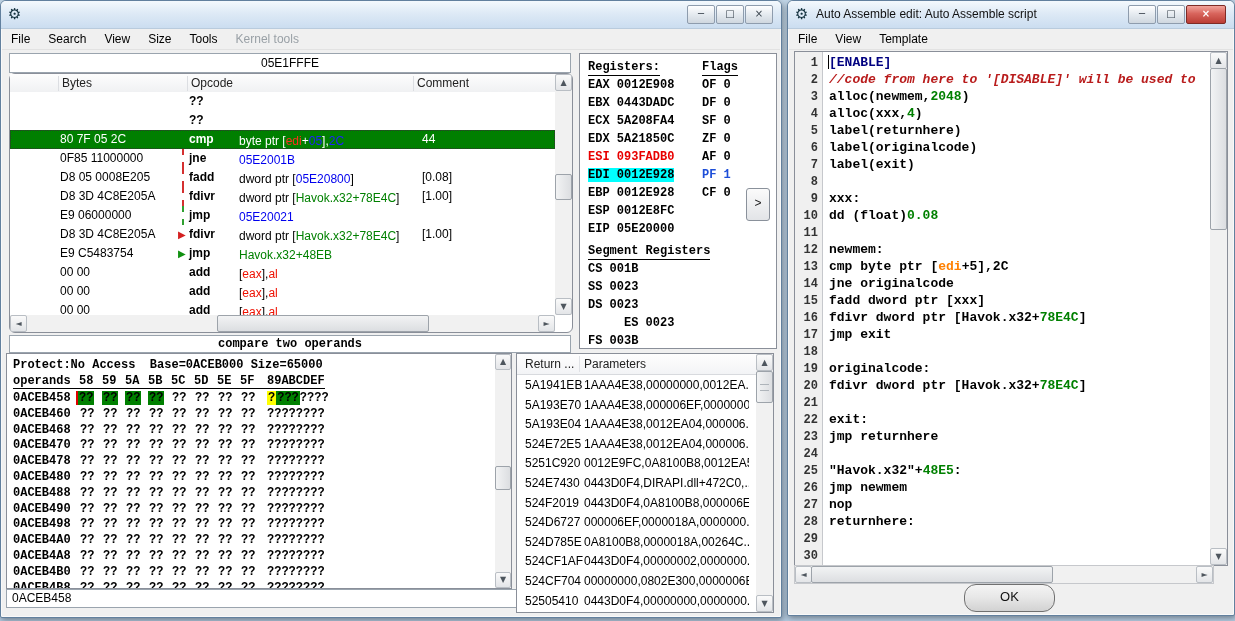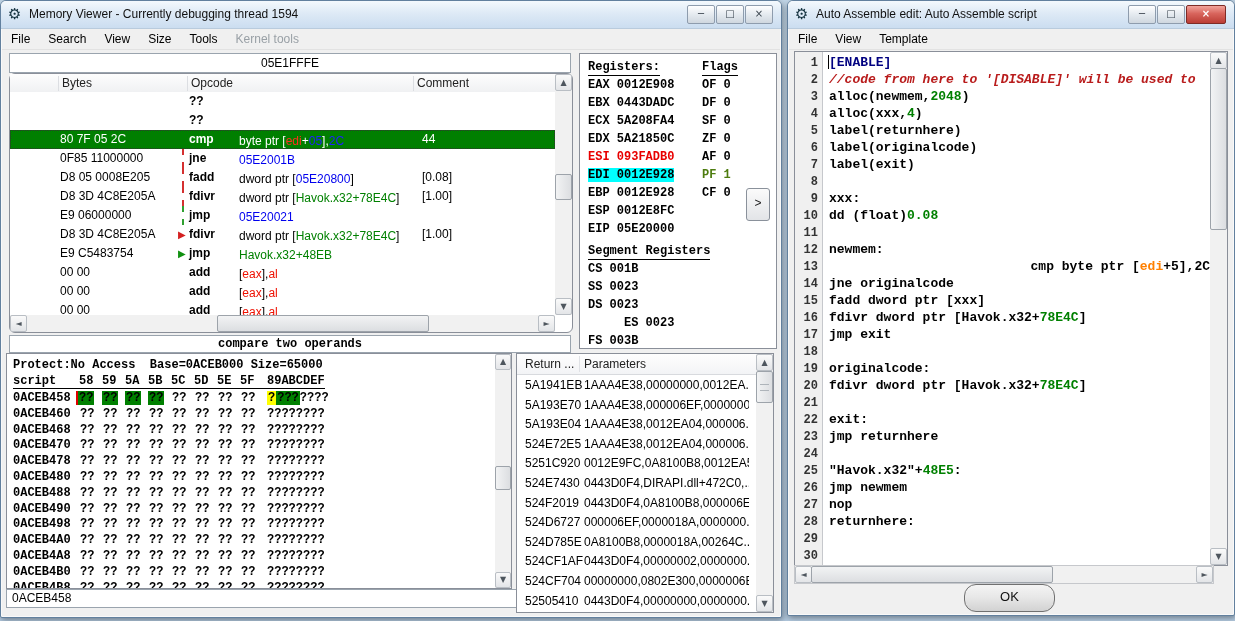--- a/index.html
+++ b/index.html
@@ -55,21 +55,21 @@
        text-align:center;background:linear-gradient(#FAFAFA,#E3E5E8);border:1px solid #B9BEC4;border-radius:2px;}
   .sbthumb{position:absolute;background:linear-gradient(90deg,#F2F3F4,#DCDEE1);border:1px solid #9DA3AA;border-radius:2px;}
   .sbthumb.h{background:linear-gradient(#F2F3F4,#DCDEE1);}
   .grip{position:absolute;left:3px;right:3px;top:50%;height:5px;margin-top:-3px;
        border-top:1px solid #AEB4BA;border-bottom:1px solid #AEB4BA;}
   
   #regpanel{left:578px;top:52px;width:196px;height:294px;}
   .regline,.flagline,.segline{position:absolute;font:bold 12px "Liberation Mono",monospace;white-space:pre;color:#000;}
   .regline{left:8px;} .flagline{left:122px;}
   .u{border-bottom:1px solid #000;padding-bottom:1px;}
-  .reg-red{color:#E80000;} .flag-red{color:#4d7c0f;}
+  .reg-red{color:#E80000;} .flag-red{color:#1d4ed8;}
   .reg-cyan{background:#00FFFF;}
   #expandbtn{position:absolute;left:745px;top:187px;width:22px;height:31px;border:1px solid #8A919B;border-radius:3px;
        background:linear-gradient(#FBFBFB,#E2E4E7);font:12px "Liberation Sans",sans-serif;color:#222;
        text-align:center;line-height:29px;}
   
   #hexpanel{left:5px;top:352px;width:504px;height:234px;overflow:hidden;}
   .hexline{position:absolute;left:6px;font:bold 12px "Liberation Mono",monospace;white-space:pre;color:#000;}
   .hexhdr{border-bottom:1px solid #000;padding-bottom:0px;}
   .haddr{display:inline-block;width:66px;}
   .hb{display:inline-block;width:23px;}
@@ -99,21 +99,20 @@
   #okbtn{position:absolute;left:176px;top:583px;width:89px;height:26px;border:1px solid #707070;border-radius:12px;
        background:linear-gradient(#F4F4F4,#E8E8E8 45%,#D2D2D2);font-size:13px;color:#111;
        text-align:center;line-height:24px;}
 </style>
 </head>
 <body>
 
 <div class="win" id="mv-win">
   <div class="titlebar">
     <span class="appicon">⚙</span>
-    <span class="wtitle">Memory Viewer - Currently debugging thread 1594</span>
     <span class="capbtns">
       <span class="capbtn">─</span>
       <span class="capbtn">□</span>
       <span class="capbtn closebtn">×</span>
     </span>
   </div>
   <div class="menubar" id="mv-menu">
       <span class="menu-item">File</span>
       <span class="menu-item">Search</span>
       <span class="menu-item">View</span>
@@ -187,21 +186,21 @@
       <div class="regline" style="top: 226px;"><span>SS 0023</span></div>
       <div class="regline" style="top: 244px;"><span>DS 0023</span></div>
       <div class="regline" style="top: 262px; padding-left: 36px;"><span>ES 0023</span></div>
       <div class="regline" style="top: 280px;"><span>FS 003B</span></div>
     </div>
   <div id="expandbtn">&gt;</div>
 
   <div class="panel" id="hexpanel">
     <div id="hexbody">
         <div class="hexline" style="top: 4px;">Protect:No Access  Base=0ACEB000 Size=65000</div>
-        <div class="hexline" style="top: 20px;"><span class="hexhdr"><span class="haddr">script</span><span class="hb">58</span><span class="hb">59</span><span class="hb">5A</span><span class="hb">5B</span><span class="hb">5C</span><span class="hb">5D</span><span class="hb">5E</span><span class="hb">5F</span><span class="hascii">89ABCDEF</span></span></div>
+        <div class="hexline" style="top: 20px;"><span class="hexhdr"><span class="haddr">operands</span><span class="hb">58</span><span class="hb">59</span><span class="hb">5A</span><span class="hb">5B</span><span class="hb">5C</span><span class="hb">5D</span><span class="hb">5E</span><span class="hb">5F</span><span class="hascii">89ABCDEF</span></span></div>
         <div class="hexline" style="top: 37px;"><span class="haddr">0ACEB458</span><span class="hb"><span class="hbg hl-green cursor">??</span></span><span class="hb"><span class="hbg hl-green">??</span></span><span class="hb"><span class="hbg hl-green">??</span></span><span class="hb"><span class="hbg hl-green">??</span></span><span class="hb"><span class="hbg">??</span></span><span class="hb"><span class="hbg">??</span></span><span class="hb"><span class="hbg">??</span></span><span class="hb"><span class="hbg">??</span></span><span class="hascii"><span class="hbg hl-yellow">?</span><span class="hbg hl-green">???</span><span>????</span></span></div>
         <div class="hexline" style="top: 52.8px;"><span class="haddr">0ACEB460</span><span class="hb"><span class="hbg">??</span></span><span class="hb"><span class="hbg">??</span></span><span class="hb"><span class="hbg">??</span></span><span class="hb"><span class="hbg">??</span></span><span class="hb"><span class="hbg">??</span></span><span class="hb"><span class="hbg">??</span></span><span class="hb"><span class="hbg">??</span></span><span class="hb"><span class="hbg">??</span></span><span class="hascii"><span>????????</span></span></div>
         <div class="hexline" style="top: 68.6px;"><span class="haddr">0ACEB468</span><span class="hb"><span class="hbg">??</span></span><span class="hb"><span class="hbg">??</span></span><span class="hb"><span class="hbg">??</span></span><span class="hb"><span class="hbg">??</span></span><span class="hb"><span class="hbg">??</span></span><span class="hb"><span class="hbg">??</span></span><span class="hb"><span class="hbg">??</span></span><span class="hb"><span class="hbg">??</span></span><span class="hascii"><span>????????</span></span></div>
         <div class="hexline" style="top: 84.4px;"><span class="haddr">0ACEB470</span><span class="hb"><span class="hbg">??</span></span><span class="hb"><span class="hbg">??</span></span><span class="hb"><span class="hbg">??</span></span><span class="hb"><span class="hbg">??</span></span><span class="hb"><span class="hbg">??</span></span><span class="hb"><span class="hbg">??</span></span><span class="hb"><span class="hbg">??</span></span><span class="hb"><span class="hbg">??</span></span><span class="hascii"><span>????????</span></span></div>
         <div class="hexline" style="top: 100.2px;"><span class="haddr">0ACEB478</span><span class="hb"><span class="hbg">??</span></span><span class="hb"><span class="hbg">??</span></span><span class="hb"><span class="hbg">??</span></span><span class="hb"><span class="hbg">??</span></span><span class="hb"><span class="hbg">??</span></span><span class="hb"><span class="hbg">??</span></span><span class="hb"><span class="hbg">??</span></span><span class="hb"><span class="hbg">??</span></span><span class="hascii"><span>????????</span></span></div>
         <div class="hexline" style="top: 116px;"><span class="haddr">0ACEB480</span><span class="hb"><span class="hbg">??</span></span><span class="hb"><span class="hbg">??</span></span><span class="hb"><span class="hbg">??</span></span><span class="hb"><span class="hbg">??</span></span><span class="hb"><span class="hbg">??</span></span><span class="hb"><span class="hbg">??</span></span><span class="hb"><span class="hbg">??</span></span><span class="hb"><span class="hbg">??</span></span><span class="hascii"><span>????????</span></span></div>
         <div class="hexline" style="top: 131.8px;"><span class="haddr">0ACEB488</span><span class="hb"><span class="hbg">??</span></span><span class="hb"><span class="hbg">??</span></span><span class="hb"><span class="hbg">??</span></span><span class="hb"><span class="hbg">??</span></span><span class="hb"><span class="hbg">??</span></span><span class="hb"><span class="hbg">??</span></span><span class="hb"><span class="hbg">??</span></span><span class="hb"><span class="hbg">??</span></span><span class="hascii"><span>????????</span></span></div>
         <div class="hexline" style="top: 147.6px;"><span class="haddr">0ACEB490</span><span class="hb"><span class="hbg">??</span></span><span class="hb"><span class="hbg">??</span></span><span class="hb"><span class="hbg">??</span></span><span class="hb"><span class="hbg">??</span></span><span class="hb"><span class="hbg">??</span></span><span class="hb"><span class="hbg">??</span></span><span class="hb"><span class="hbg">??</span></span><span class="hb"><span class="hbg">??</span></span><span class="hascii"><span>????????</span></span></div>
         <div class="hexline" style="top: 163.4px;"><span class="haddr">0ACEB498</span><span class="hb"><span class="hbg">??</span></span><span class="hb"><span class="hbg">??</span></span><span class="hb"><span class="hbg">??</span></span><span class="hb"><span class="hbg">??</span></span><span class="hb"><span class="hbg">??</span></span><span class="hb"><span class="hbg">??</span></span><span class="hb"><span class="hbg">??</span></span><span class="hb"><span class="hbg">??</span></span><span class="hascii"><span>????????</span></span></div>
         <div class="hexline" style="top: 179.2px;"><span class="haddr">0ACEB4A0</span><span class="hb"><span class="hbg">??</span></span><span class="hb"><span class="hbg">??</span></span><span class="hb"><span class="hbg">??</span></span><span class="hb"><span class="hbg">??</span></span><span class="hb"><span class="hbg">??</span></span><span class="hb"><span class="hbg">??</span></span><span class="hb"><span class="hbg">??</span></span><span class="hb"><span class="hbg">??</span></span><span class="hascii"><span>????????</span></span></div>
@@ -338,21 +337,21 @@
         <div class="cline" style="top: 37px;"><span>alloc(newmem,</span><span class="c-num">2048</span><span>)</span></div>
         <div class="cline" style="top: 54px;"><span>alloc(xxx,</span><span class="c-num">4</span><span>)</span></div>
         <div class="cline" style="top: 71px;"><span>label(returnhere)</span></div>
         <div class="cline" style="top: 88px;"><span>label(originalcode)</span></div>
         <div class="cline" style="top: 105px;"><span>label(exit)</span></div>
         <div class="cline" style="top: 122px;"></div>
         <div class="cline" style="top: 139px;"><span>xxx:</span></div>
         <div class="cline" style="top: 156px;"><span>dd (float)</span><span class="c-num">0.08</span></div>
         <div class="cline" style="top: 173px;"></div>
         <div class="cline" style="top: 190px;"><span>newmem:</span></div>
-        <div class="cline" style="top: 207px; text-align: right;"><span>cmp byte ptr [</span><span class="c-reg">edi</span><span>+5],2C</span></div>
+        <div class="cline" style="top: 207px;"><span>cmp byte ptr [</span><span class="c-reg">edi</span><span>+5],2C</span></div>
         <div class="cline" style="top: 224px;"><span>jne originalcode</span></div>
         <div class="cline" style="top: 241px;"><span>fadd dword ptr [xxx]</span></div>
         <div class="cline" style="top: 258px;"><span>fdivr dword ptr [Havok.x32+</span><span class="c-num">78E4C</span><span>]</span></div>
         <div class="cline" style="top: 275px;"><span>jmp exit</span></div>
         <div class="cline" style="top: 292px;"></div>
         <div class="cline" style="top: 309px;"><span>originalcode:</span></div>
         <div class="cline" style="top: 326px;"><span>fdivr dword ptr [Havok.x32+</span><span class="c-num">78E4C</span><span>]</span></div>
         <div class="cline" style="top: 343px;"></div>
         <div class="cline" style="top: 360px;"><span>exit:</span></div>
         <div class="cline" style="top: 377px;"><span>jmp returnhere</span></div>

